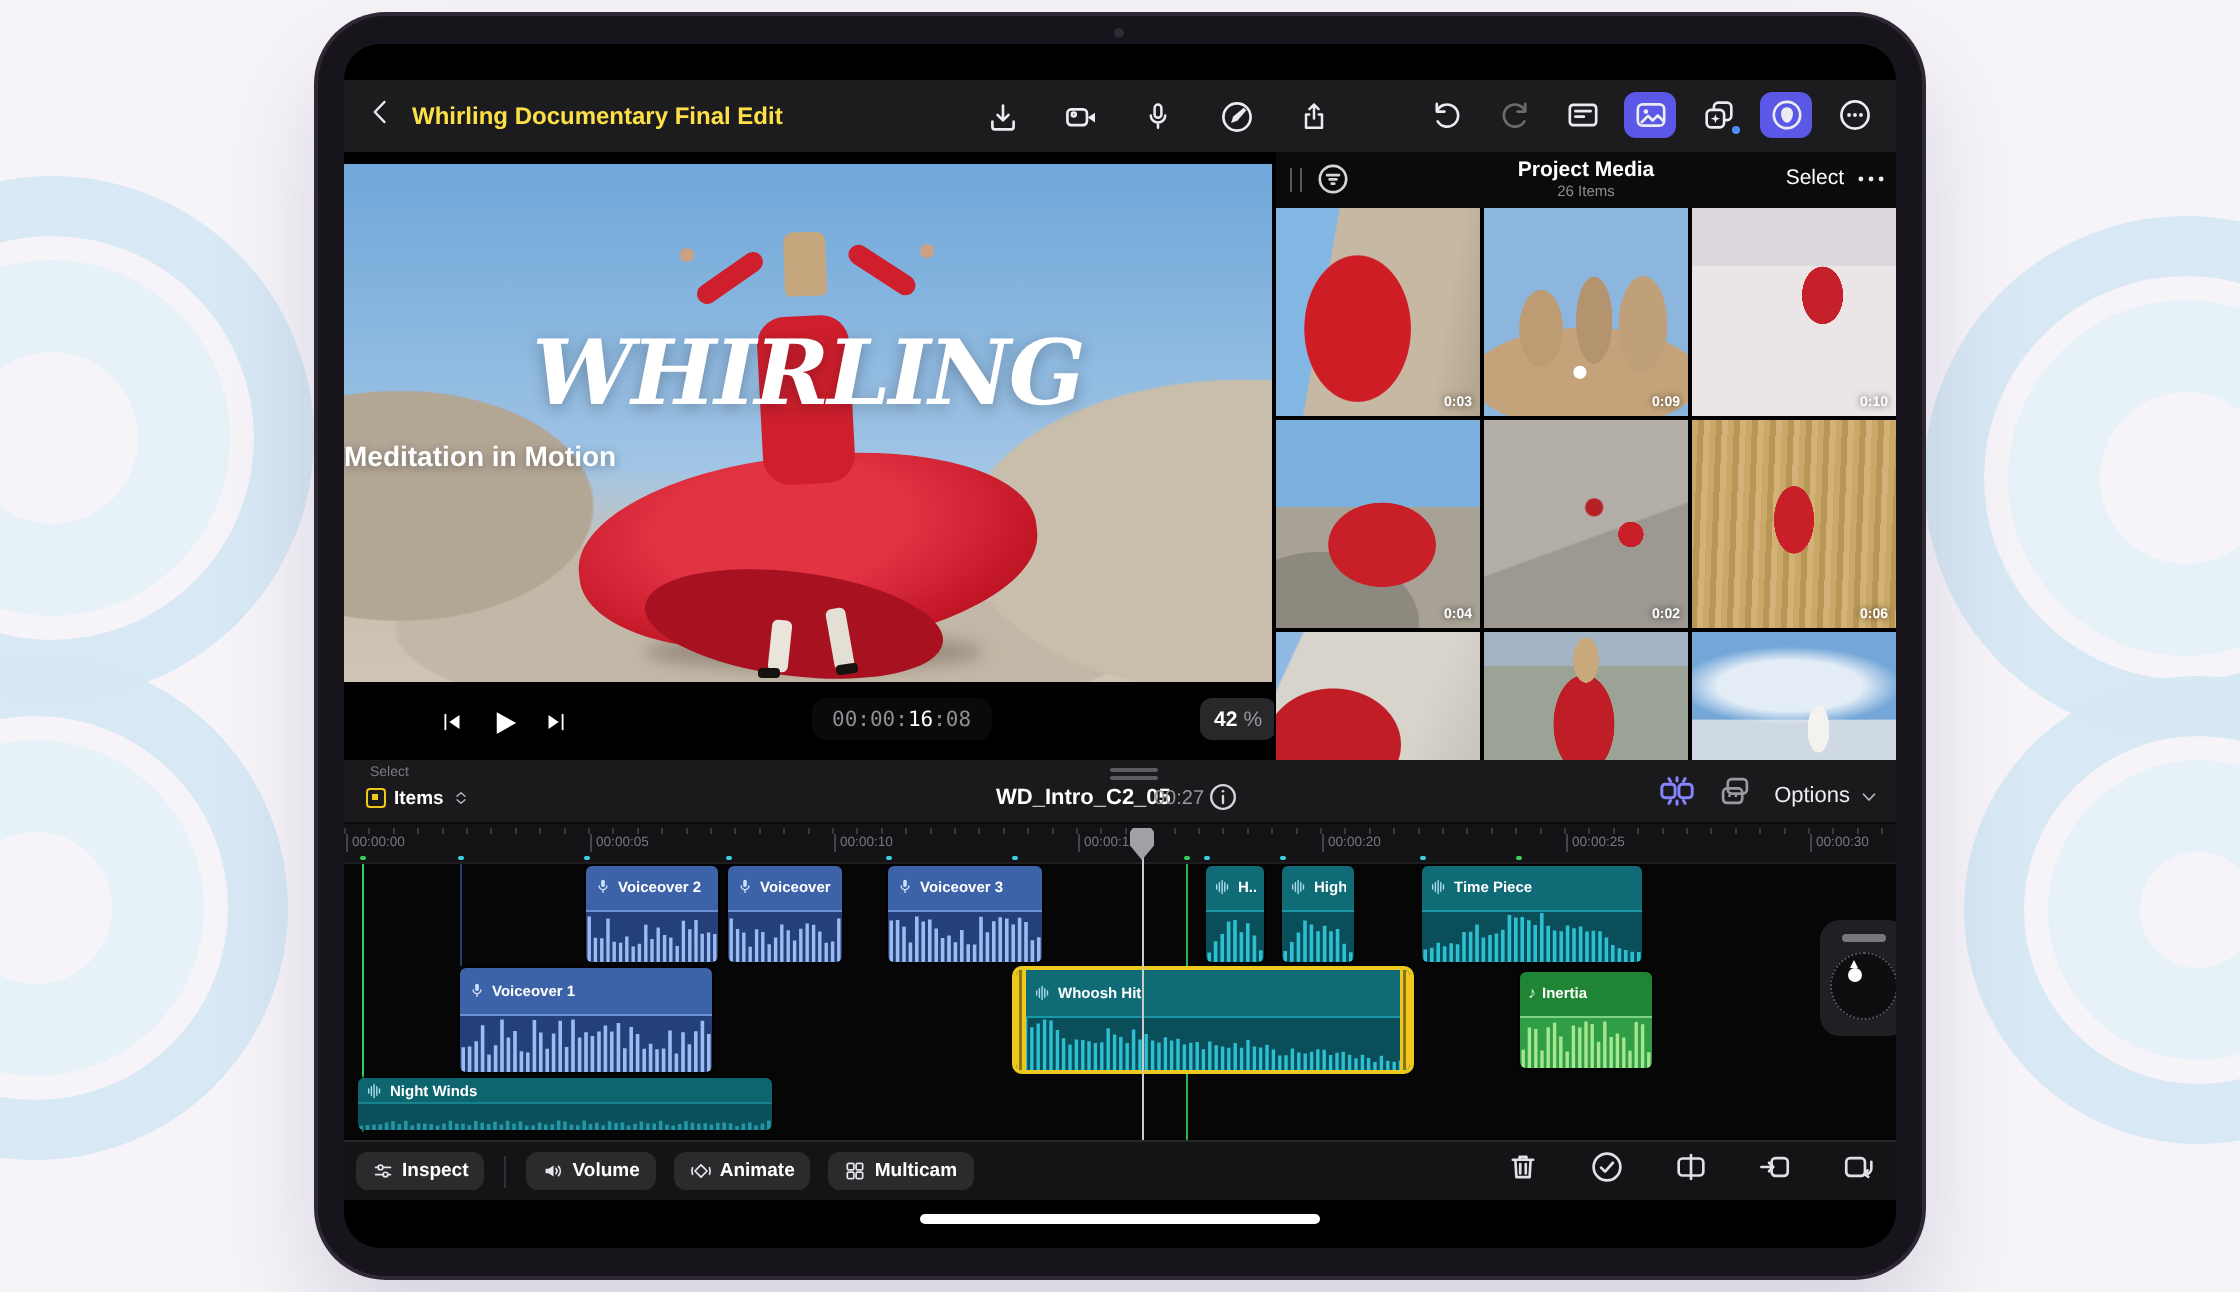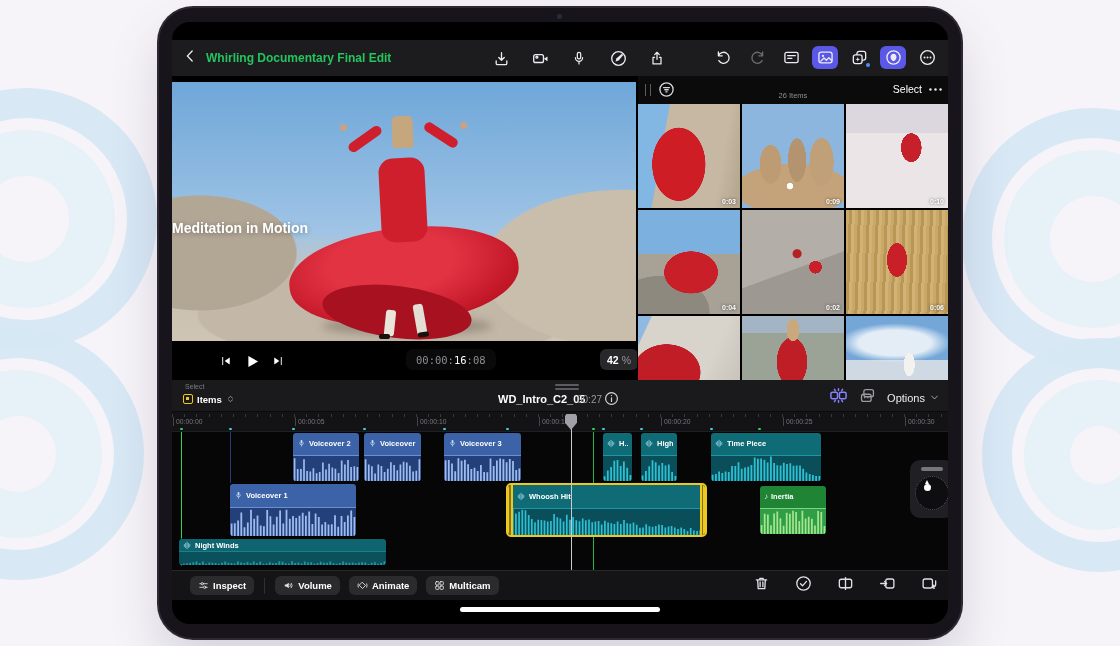--- a/index.html
+++ b/index.html
@@ -30,21 +30,21 @@
   .st-right { position:absolute; right:14px; top:3px; display:flex; align-items:center; gap:4px; }
   .st-right .pct { font-size:8.5px; font-weight:700; }
   .batt { width:17px; height:8.5px; border:1px solid rgba(255,255,255,.5); border-radius:2.5px; position:relative; }
   .batt i { position:absolute; left:1px; top:1px; right:1px; bottom:1px; background:#fff; border-radius:1px; }
   .batt::after { content:""; position:absolute; right:-3px; top:2px; width:2px; height:3.5px; background:rgba(255,255,255,.5); border-radius:0 1px 1px 0; }
   .ic-wifi { width:12px; height:10px; color:#fff; }
 
   
   .topbar { position:absolute; left:0; top:18px; width:100%; height:36px; background:#1c1c1e; }
   .backb { position:absolute; left:8px; top:8px; width:20px; height:20px; color:#ececf0; }
-  .proj-title { position:absolute; left:34px; top:11px; font-size:12px; font-weight:700; color:#22c55e; }
+  .proj-title { position:absolute; left:34px; top:11px; font-size:12px; font-weight:700; color:#fde047; }
   .tb-center { position:absolute; left:316px; top:7px; display:flex; gap:13px; }
   .tb-right  { position:absolute; right:8px; top:6px; display:flex; gap:8px; align-items:center; }
   .tbtn { width:26px; height:23px; display:flex; align-items:center; justify-content:center; color:#ececf0; border-radius:6px; position:relative; }
   .tbtn.sel { background:#5b58e8; }
   .tbtn.dim { opacity:.38; }
   .fxdot { position:absolute; right:2px; bottom:2px; width:4.5px; height:4.5px; border-radius:50%; background:#4f8ef7; }
 
   
   .viewer { position:absolute; left:0; top:54px; width:464px; height:304px; background:#000; }
   .vimg { position:absolute; left:0; top:6px; width:464px; height:259px; overflow:hidden; background:linear-gradient(#6fa7d9, #a3c6e6 62%, #c4d8e9 100%); }
@@ -183,21 +183,21 @@
   .jog { position:absolute; left:738px; top:28px; width:44px; height:58px; background:#202024; border-radius:10px; }
   .jog .bar { position:absolute; left:11px; top:7px; width:22px; height:3.5px; border-radius:2px; background:#76767c; }
   .jog .dial { position:absolute; left:5px; top:16px; width:34px; height:34px; border-radius:50%;
                background:#0e0e10; border:1.5px dotted #55555a; }
   .jog .pin { position:absolute; left:13.5px; top:23.5px; width:7px; height:7px; background:#fff; border-radius:50%; }
   .jog .pintip { position:absolute; left:15px; top:20px; width:0; height:0;
                  border-left:2px solid rgba(0,0,0,0); border-right:2px solid rgba(0,0,0,0); border-bottom:4.5px solid #fff; }
 
   
   .bottombar { position:absolute; left:0; top:548px; width:100%; height:30px; background:#141416; border-top:1px solid #28282b; }
-  .bb-left { position:absolute; left:6px; top:5px; display:flex; gap:9px; align-items:center;margin-left:12px; }
+  .bb-left { position:absolute; left:6px; top:5px; display:flex; gap:9px; align-items:center; }
   .bbtn { display:flex; align-items:center; gap:4px; background:#2b2b2e; border-radius:6px; padding:3px 8px;
           color:#fff; font-size:9.5px; font-weight:600; height:19px; }
   .bbtn [data-icon] { width:11px; height:11px; color:#e6e6ea; }
   .bb-div { width:1px; height:16px; background:#303034; margin:0 1px; }
   .bb-right { position:absolute; right:10px; top:4px; display:flex; gap:24px; }
   .bb-right .ibtn { width:18px; height:18px; color:#e0e0e5; }
 
   .homebar { position:absolute; left:288px; top:585px; width:200px; height:4.5px; border-radius:3px; background:#fff; }
 
   [data-icon] { display:inline-flex; }
@@ -338,20 +338,21 @@
           <div class="torso"></div>
           <div class="armL"></div>
           <div class="armR"></div>
           <div class="handL"></div>
           <div class="handR"></div>
           <div class="hat"></div>
           <div class="legL"></div>
           <div class="legR"></div>
           <div class="shoeL"></div>
           <div class="shoeR"></div>
+          <div class="v-title">WHIRLING</div>
           <div class="v-sub">Meditation in Motion</div>
         </div>
         <div class="transport">
           <button class="trbtn tr-skipb">
               <i data-icon="skipb" style="width:12px;height:12px">
                 <svg viewBox="0 0 16 16" fill="none" stroke="currentColor" stroke-width="1.25" stroke-linecap="round" stroke-linejoin="round">
                   <path d="M3.6 3.2v9.6"></path>
                   <path d="M13 3.4 6.2 8l6.8 4.6z" fill="currentColor" stroke="none"></path>
                 </svg>
               </i>
@@ -387,20 +388,21 @@
 
       <div class="media">
         <div class="m-head">
           <div class="m-handle"></div>
           <button class="m-filter"><i data-icon="filter" style="width:17px;height:17px">
                 <svg viewBox="0 0 16 16" fill="none" stroke="currentColor" stroke-width="1.25" stroke-linecap="round" stroke-linejoin="round">
                   <circle cx="8" cy="8" r="6.2"></circle>
                   <path d="M5.2 6.2h5.6M6.4 8.2h3.2M7.4 10.2h1.2"></path>
                 </svg>
               </i></button>
+          <div class="m-title">Project Media</div>
           <div class="m-count">26 Items</div>
           <button class="m-select">Select</button>
           <button class="m-more"><i data-icon="dots3" style="width:15px;height:15px">
                 <svg viewBox="0 0 16 16" fill="none" stroke="currentColor" stroke-width="1.25" stroke-linecap="round" stroke-linejoin="round">
                   <circle cx="2.6" cy="8" r="1.3" fill="currentColor" stroke="none"></circle>
                   <circle cx="8" cy="8" r="1.3" fill="currentColor" stroke="none"></circle>
                   <circle cx="13.4" cy="8" r="1.3" fill="currentColor" stroke="none"></circle>
                 </svg>
               </i></button>
         </div>

